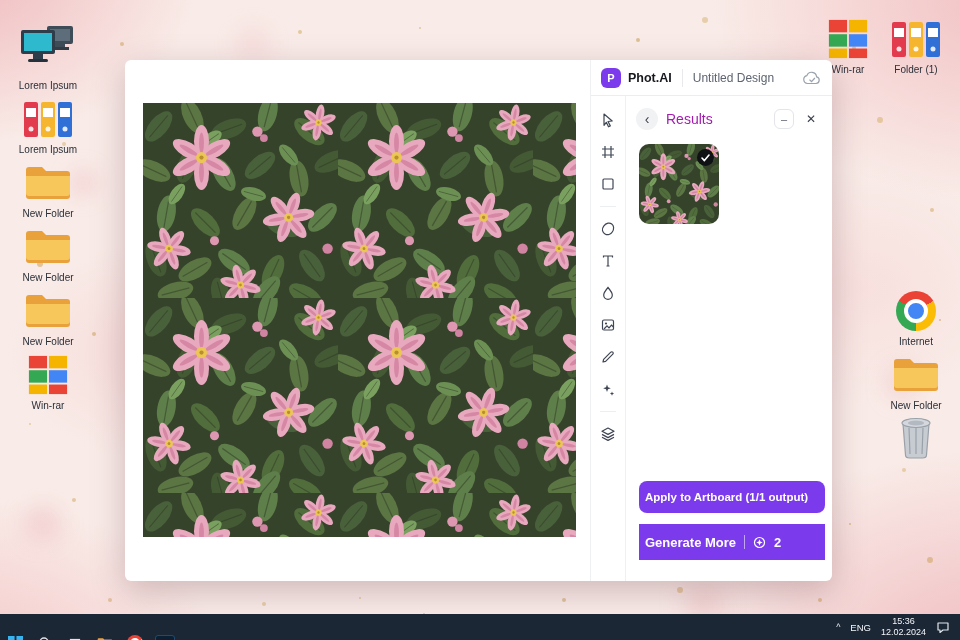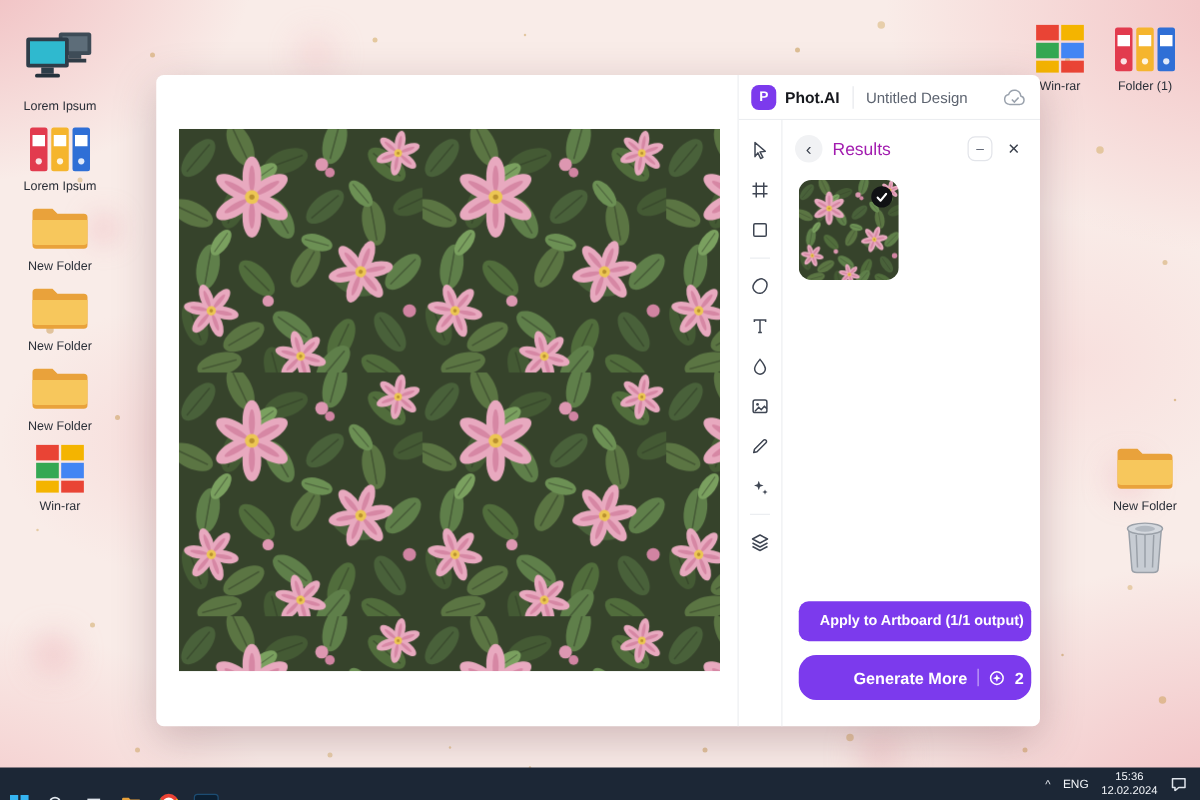--- a/index.html
+++ b/index.html
@@ -72,23 +72,23 @@
   .results-title{font-size:14px;font-weight:400;color:#a21caf;flex:1;}
   .min-btn{width:20px;height:20px;border:1px solid #e3e5ea;border-radius:6px;display:flex;align-items:center;
     justify-content:center;color:#5a6170;font-size:11px;cursor:pointer;box-sizing:border-box;}
   .close-btn{width:18px;height:18px;display:flex;align-items:center;justify-content:center;color:#3a404c;
     font-size:12px;cursor:pointer;}
   .thumb{position:relative;margin-left:13px;margin-top:4px;width:80px;height:80px;border-radius:10px;
     overflow:hidden;box-shadow:inset 0 0 0 1px rgba(0,0,0,.06);cursor:pointer;}
   .thumb-badge{position:absolute;top:5px;right:5px;width:17px;height:17px;border-radius:50%;background:#101114;
     display:flex;align-items:center;justify-content:center;}
   .btn{position:absolute;left:13px;width:186px;border:none;background:#7C3AED;color:#fff;cursor:pointer;
-    display:flex;align-items:center;justify-content:flex-end;font-family:inherit;}
+    display:flex;align-items:center;justify-content:flex-start;font-family:inherit;}
   .btn.apply{bottom:68px;height:32px;border-radius:8px;font-size:11.5px;font-weight:600;}
-  .btn.generate{bottom:21px;height:36px;border-radius:14px;font-size:13px;font-weight:700;gap:8px;}
+  .btn.generate{bottom:21px;height:36px;border-radius:0;font-size:13px;font-weight:700;gap:8px;}
   .gen-div{width:1px;height:14px;background:rgba(255,255,255,.55);}
 
   
   .taskbar{position:absolute;left:0;right:0;bottom:0;height:26px;background:#1c2736;display:flex;
     align-items:center;color:#fff;}
   .tb-left{display:flex;align-items:center;height:100%;}
   .tb-item{width:30px;height:100%;display:flex;align-items:center;justify-content:center;cursor:pointer;margin-top:32px;}
   .ps-icon{width:20px;height:17px;border-radius:3px;background:#0c2033;color:#2ea3f2;font-size:9px;
     font-weight:700;display:flex;align-items:center;justify-content:center;border:1px solid #1c4c72;box-sizing:border-box;}
   .tb-right{margin-left:auto;display:flex;align-items:center;gap:10px;padding-right:10px;height:100%;}
@@ -273,20 +273,28 @@
         <rect x="21" y="9" width="10" height="9" fill="#fff"></rect>
         <circle cx="26" cy="30" r="2.5" fill="#fff" opacity=".85"></circle>
         <rect x="36" y="3" width="14" height="35" rx="2" fill="#2f6fd6"></rect>
         <rect x="38" y="9" width="10" height="9" fill="#fff"></rect>
         <circle cx="43" cy="30" r="2.5" fill="#fff" opacity=".85"></circle>
       </svg>
     </div>
     <div class="di-label">Folder (1)</div>
   </div>
 
+  <div class="desk-icon" style="left:886px;top:288px;width:60px">
+    <div class="di-art">
+      <div class="chrome-icon">
+          <span class="chrome-center"></span>
+        </div>
+    </div>
+    <div class="di-label">Internet</div>
+  </div>
 
   <div class="desk-icon" style="left:886px;top:352px;width:60px">
     <div class="di-art">
       <svg width="48" height="38" viewBox="0 0 48 38">
         <path d="M2 6q0-3 3-3h13l4 4h21q3 0 3 3v22q0 3-3 3H5q-3 0-3-3z" fill="#e9a23b"></path>
         <path d="M2 12h44v17q0 3-3 3H5q-3 0-3-3z" fill="#f7c75c"></path>
       </svg>
     </div>
     <div class="di-label">New Folder</div>
   </div>

